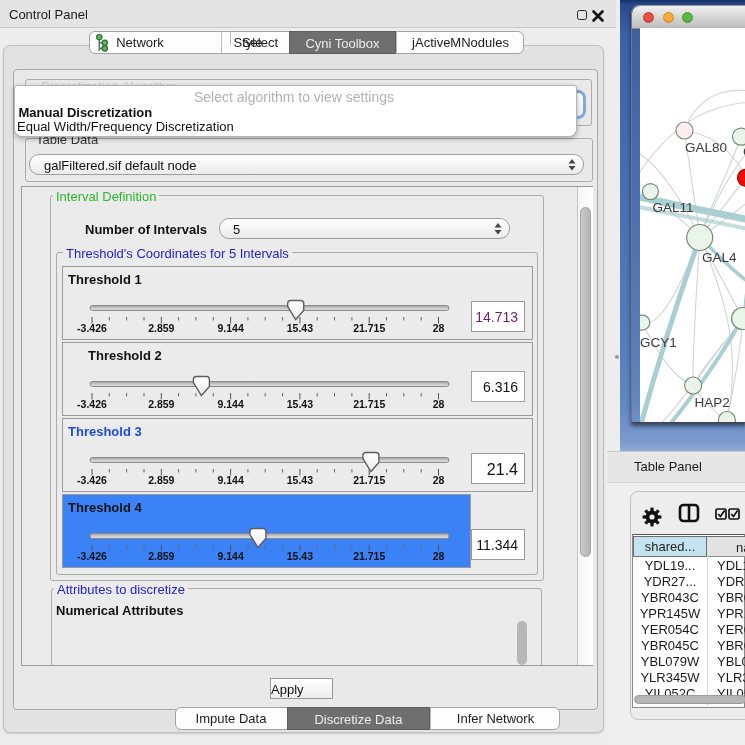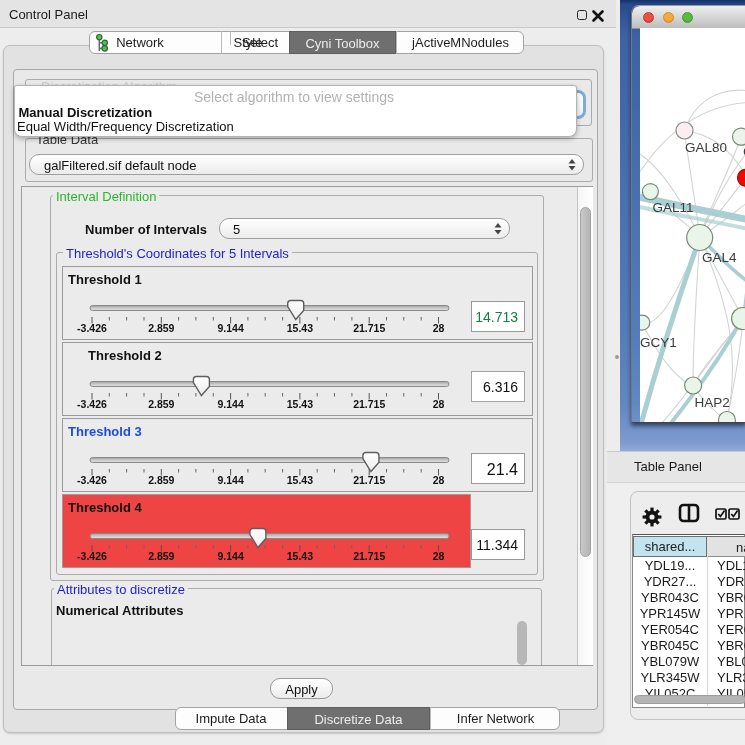--- a/index.html
+++ b/index.html
@@ -98,21 +98,21 @@
         <line x1="375.5" y1="50" x2="375.5" y2="56.5" stroke="#555" stroke-width="1"></line>
         <text x="29.0" y="65" font-family="Liberation Sans, sans-serif" font-size="10.5" font-weight="bold" fill="#111" text-anchor="middle">-3.426</text>
         <text x="98.3" y="65" font-family="Liberation Sans, sans-serif" font-size="10.5" font-weight="bold" fill="#111" text-anchor="middle">2.859</text>
         <text x="167.6" y="65" font-family="Liberation Sans, sans-serif" font-size="10.5" font-weight="bold" fill="#111" text-anchor="middle">9.144</text>
         <text x="236.9" y="65" font-family="Liberation Sans, sans-serif" font-size="10.5" font-weight="bold" fill="#111" text-anchor="middle">15.43</text>
         <text x="306.2" y="65" font-family="Liberation Sans, sans-serif" font-size="10.5" font-weight="bold" fill="#111" text-anchor="middle">21.715</text>
         <text x="375.5" y="65" font-family="Liberation Sans, sans-serif" font-size="10.5" font-weight="bold" fill="#111" text-anchor="middle">28</text>
         <path d="M 224.7 39.5 L 224.7 36.5 Q 224.7 33.5 227.7 33.5 L 237.7 33.5 Q 240.7 33.5 240.7 36.5 L 240.7 43.5 L 232.7 52.5 Z" fill="url(#thm)" stroke="#5e5e5e" stroke-width="1.4"></path>
       </svg>
       <div style="position:absolute;left:408px;top:34px;width:54px;height:31px;background:#fff;border:1px solid #989898;box-sizing:border-box;">
-        <div style="position:absolute;right:6px;top:7px;font-size:14px;color:#15803d;">14.713</div>
+        <div style="position:absolute;right:6px;top:7px;font-size:14px;color:#701a75;">14.713</div>
       </div>
     </div>
     <div style="position:absolute;left:41px;top:156px;width:471px;height:74px;background:#ebebeb;border:1px solid #9b9b9b;box-sizing:border-box;">
       <div style="position:absolute;left:5px;top:5px;font-weight:bold;font-size:13px;color:#111;margin-left:20px;">Threshold 2</div>
       <svg width="471" height="74" style="position:absolute;left:0;top:0">
         <rect x="27" y="38.5" width="359" height="5" rx="2.5" fill="url(#trk)" stroke="#8a8a8a" stroke-width="1"></rect>
         <line x1="29.0" y1="50" x2="29.0" y2="56.5" stroke="#555" stroke-width="1"></line>
         <line x1="46.3" y1="50" x2="46.3" y2="53.5" stroke="#666" stroke-width="1"></line>
         <line x1="63.6" y1="50" x2="63.6" y2="53.5" stroke="#666" stroke-width="1"></line>
         <line x1="81.0" y1="50" x2="81.0" y2="53.5" stroke="#666" stroke-width="1"></line>
@@ -175,21 +175,21 @@
         <text x="167.6" y="65" font-family="Liberation Sans, sans-serif" font-size="10.5" font-weight="bold" fill="#111" text-anchor="middle">9.144</text>
         <text x="236.9" y="65" font-family="Liberation Sans, sans-serif" font-size="10.5" font-weight="bold" fill="#111" text-anchor="middle">15.43</text>
         <text x="306.2" y="65" font-family="Liberation Sans, sans-serif" font-size="10.5" font-weight="bold" fill="#111" text-anchor="middle">21.715</text>
         <text x="375.5" y="65" font-family="Liberation Sans, sans-serif" font-size="10.5" font-weight="bold" fill="#111" text-anchor="middle">28</text>
         <path d="M 299.9 39.5 L 299.9 36.5 Q 299.9 33.5 302.9 33.5 L 312.9 33.5 Q 315.9 33.5 315.9 36.5 L 315.9 43.5 L 307.9 52.5 Z" fill="url(#thm)" stroke="#5e5e5e" stroke-width="1.4"></path>
       </svg>
       <div style="position:absolute;left:408px;top:34px;width:54px;height:31px;background:#fff;border:1px solid #989898;box-sizing:border-box;">
         <div style="position:absolute;right:6px;top:7px;font-size:16px;color:#111;">21.4</div>
       </div>
     </div>
-    <div style="position:absolute;left:41px;top:308px;width:409px;height:74px;background:#ef4444;border:1px solid #9b9b9b;box-sizing:border-box;">
+    <div style="position:absolute;left:41px;top:308px;width:409px;height:74px;background:#3b82f6;border:1px solid #9b9b9b;box-sizing:border-box;">
       <div style="position:absolute;left:5px;top:5px;font-weight:bold;font-size:13px;color:#111;">Threshold 4</div>
       <svg width="471" height="74" style="position:absolute;left:0;top:0">
         <rect x="27" y="38.5" width="359" height="5" rx="2.5" fill="url(#trk)" stroke="#8a8a8a" stroke-width="1"></rect>
         <line x1="29.0" y1="50" x2="29.0" y2="56.5" stroke="#555" stroke-width="1"></line>
         <line x1="46.3" y1="50" x2="46.3" y2="53.5" stroke="#666" stroke-width="1"></line>
         <line x1="63.6" y1="50" x2="63.6" y2="53.5" stroke="#666" stroke-width="1"></line>
         <line x1="81.0" y1="50" x2="81.0" y2="53.5" stroke="#666" stroke-width="1"></line>
         <line x1="98.3" y1="50" x2="98.3" y2="56.5" stroke="#555" stroke-width="1"></line>
         <line x1="115.6" y1="50" x2="115.6" y2="53.5" stroke="#666" stroke-width="1"></line>
         <line x1="132.9" y1="50" x2="132.9" y2="53.5" stroke="#666" stroke-width="1"></line>
@@ -219,21 +219,21 @@
         <div style="position:absolute;right:6px;top:7px;font-size:14px;color:#111;">11.344</div>
       </div>
     </div>
     <div style="position:absolute;left:30px;top:402px;width:491px;height:84px;border:1px solid #ababab;border-radius:3px;box-sizing:border-box;"></div>
     <div style="position:absolute;left:33px;top:396px;padding:0 3px;font-size:13px;color:#2222cc;background:#ebebeb;">Attributes to discretize</div>
     <div style="position:absolute;left:35px;top:417px;font-size:13px;font-weight:bold;color:#111;">Numerical Attributes</div>
     <div style="position:absolute;left:496px;top:435px;width:10px;height:44px;background:#b7b7b7;border-radius:5px;"></div>
   </div>
 <div style="position:absolute;left:577px;top:187px;width:15px;height:478px;background:linear-gradient(90deg,#f5f5f5,#ffffff);border-left:1px solid #c4c4c4;"></div>
 <div style="position:absolute;left:579.5px;top:207px;width:11px;height:350px;background:linear-gradient(90deg,#c9c9c9,#b4b4b4);border:1px solid #a2a2a2;border-radius:6px;box-sizing:border-box;"></div>
-<div style="position:absolute;left:270px;top:678px;width:63px;height:21px;background:linear-gradient(#ffffff,#ececec);border:1px solid #999;border-radius:10px;text-align:center;line-height:21px;font-size:13px;color:#111;box-sizing:border-box;">Apply</div>
+<div style="position:absolute;left:270px;top:678px;width:63px;height:21px;background:linear-gradient(#ffffff,#ececec);border:1px solid #999;border-radius:0;text-align:left;line-height:21px;font-size:13px;color:#111;box-sizing:border-box;">Apply</div>
 <div style="position:absolute;left:175px;top:707px;width:385px;height:23px;background:#fdfdfd;border:1px solid #a3a3a3;border-radius:6px;box-sizing:border-box;"></div>
 <div style="position:absolute;left:175px;top:707px;width:112px;height:23px;line-height:23px;text-align:center;font-size:13px;box-sizing:border-box;color:#1c1c1c;border-radius:6px 0 0 6px;">Impute Data</div>
 <div style="position:absolute;left:287px;top:707px;width:143px;height:23px;line-height:23px;text-align:center;font-size:13px;box-sizing:border-box;background:#6f6f6f;color:#ececec;border:1px solid #5e5e5e;">Discretize Data</div>
 <div style="position:absolute;left:430px;top:707px;width:130px;height:23px;line-height:23px;text-align:center;font-size:13px;box-sizing:border-box;color:#1c1c1c;border-left:1px solid #b9b9b9;border-radius:0 6px 6px 0;">Infer Network</div>
 <div style="position:absolute;left:14px;top:85px;width:563px;height:52px;background:#fff;border:1px solid #b3b3b3;border-radius:3px 3px 8px 8px;box-shadow:0 2px 5px rgba(0,0,0,0.28);box-sizing:border-box;">
     <div style="position:absolute;left:179px;top:3px;font-size:14px;color:#b2b2b2;">Select algorithm to view settings</div>
     <div style="position:absolute;left:3.5px;top:19px;font-size:13px;font-weight:bold;color:#111;">Manual Discretization</div>
     <div style="position:absolute;left:2px;top:32.5px;font-size:13px;color:#111;">Equal Width/Frequency Discretization</div>
   </div>
 <div style="position:absolute;left:615px;top:355px;width:4px;height:4px;border-radius:2px;background:#9a9a9a;"></div>

